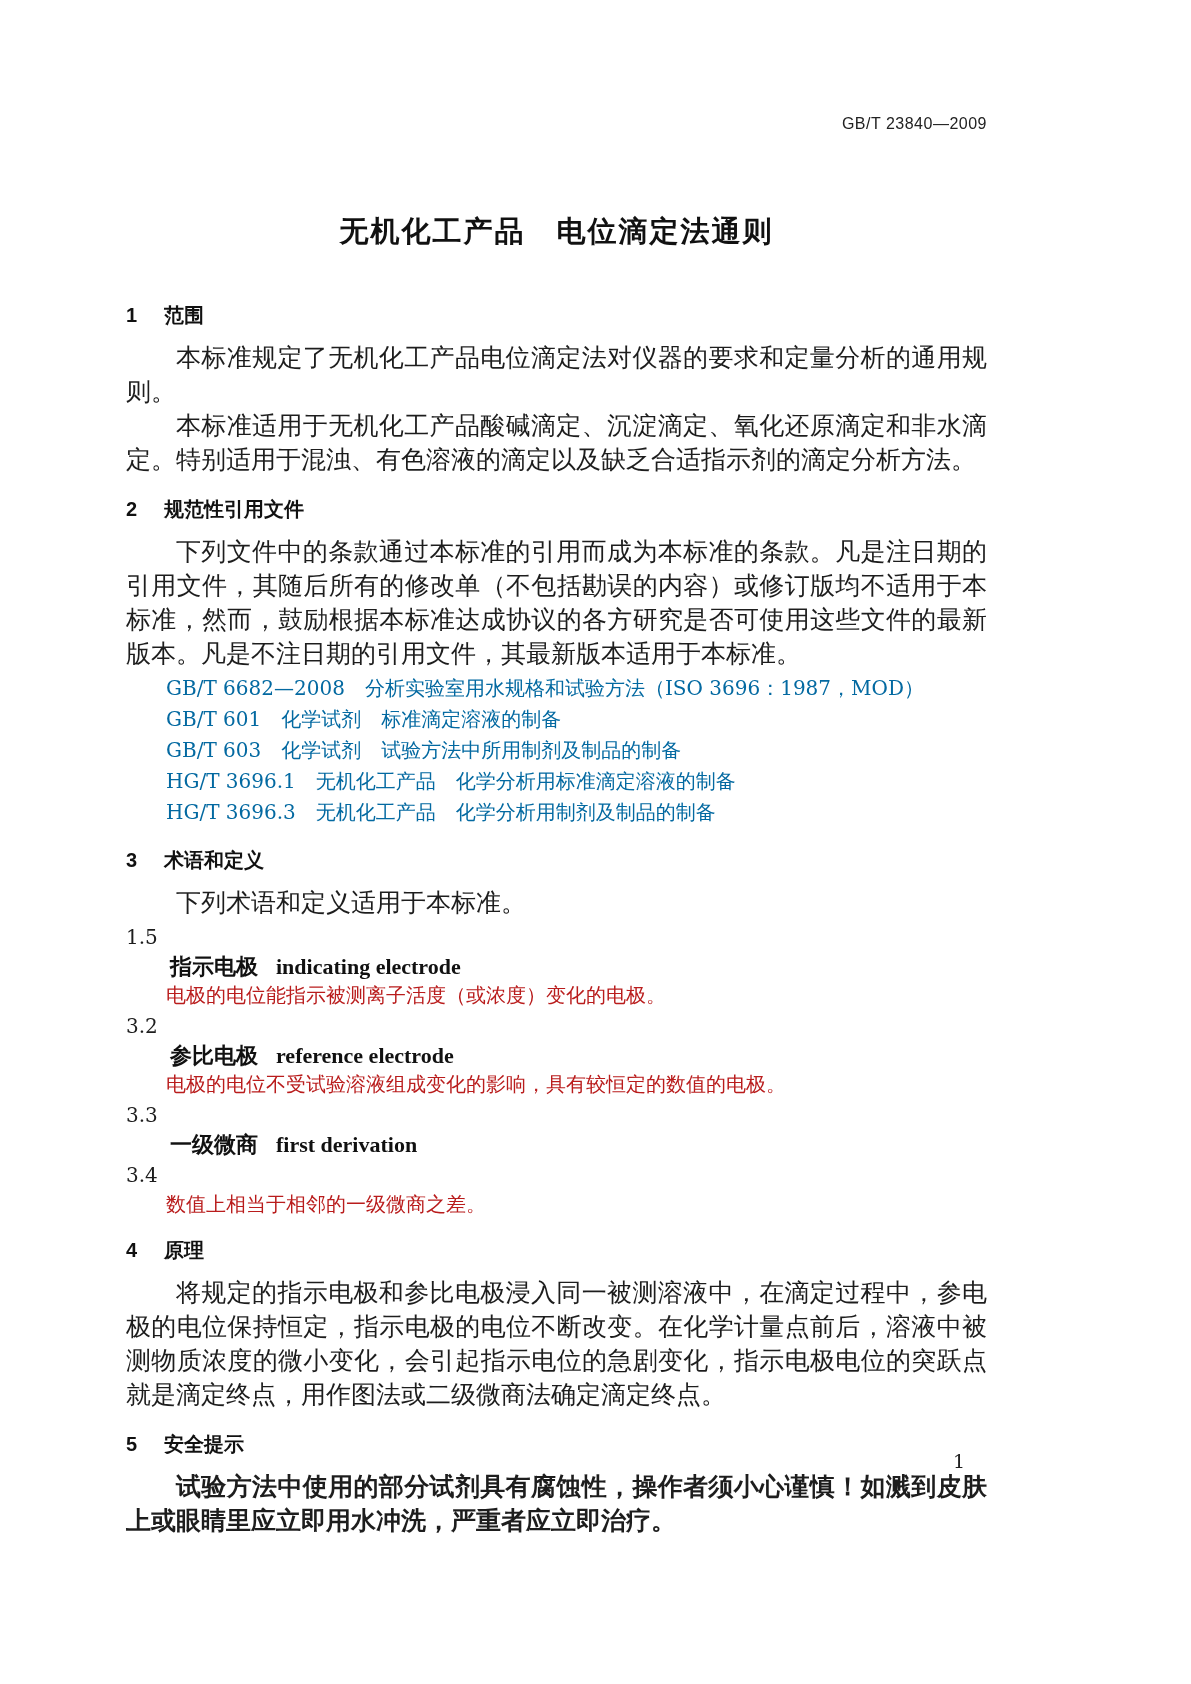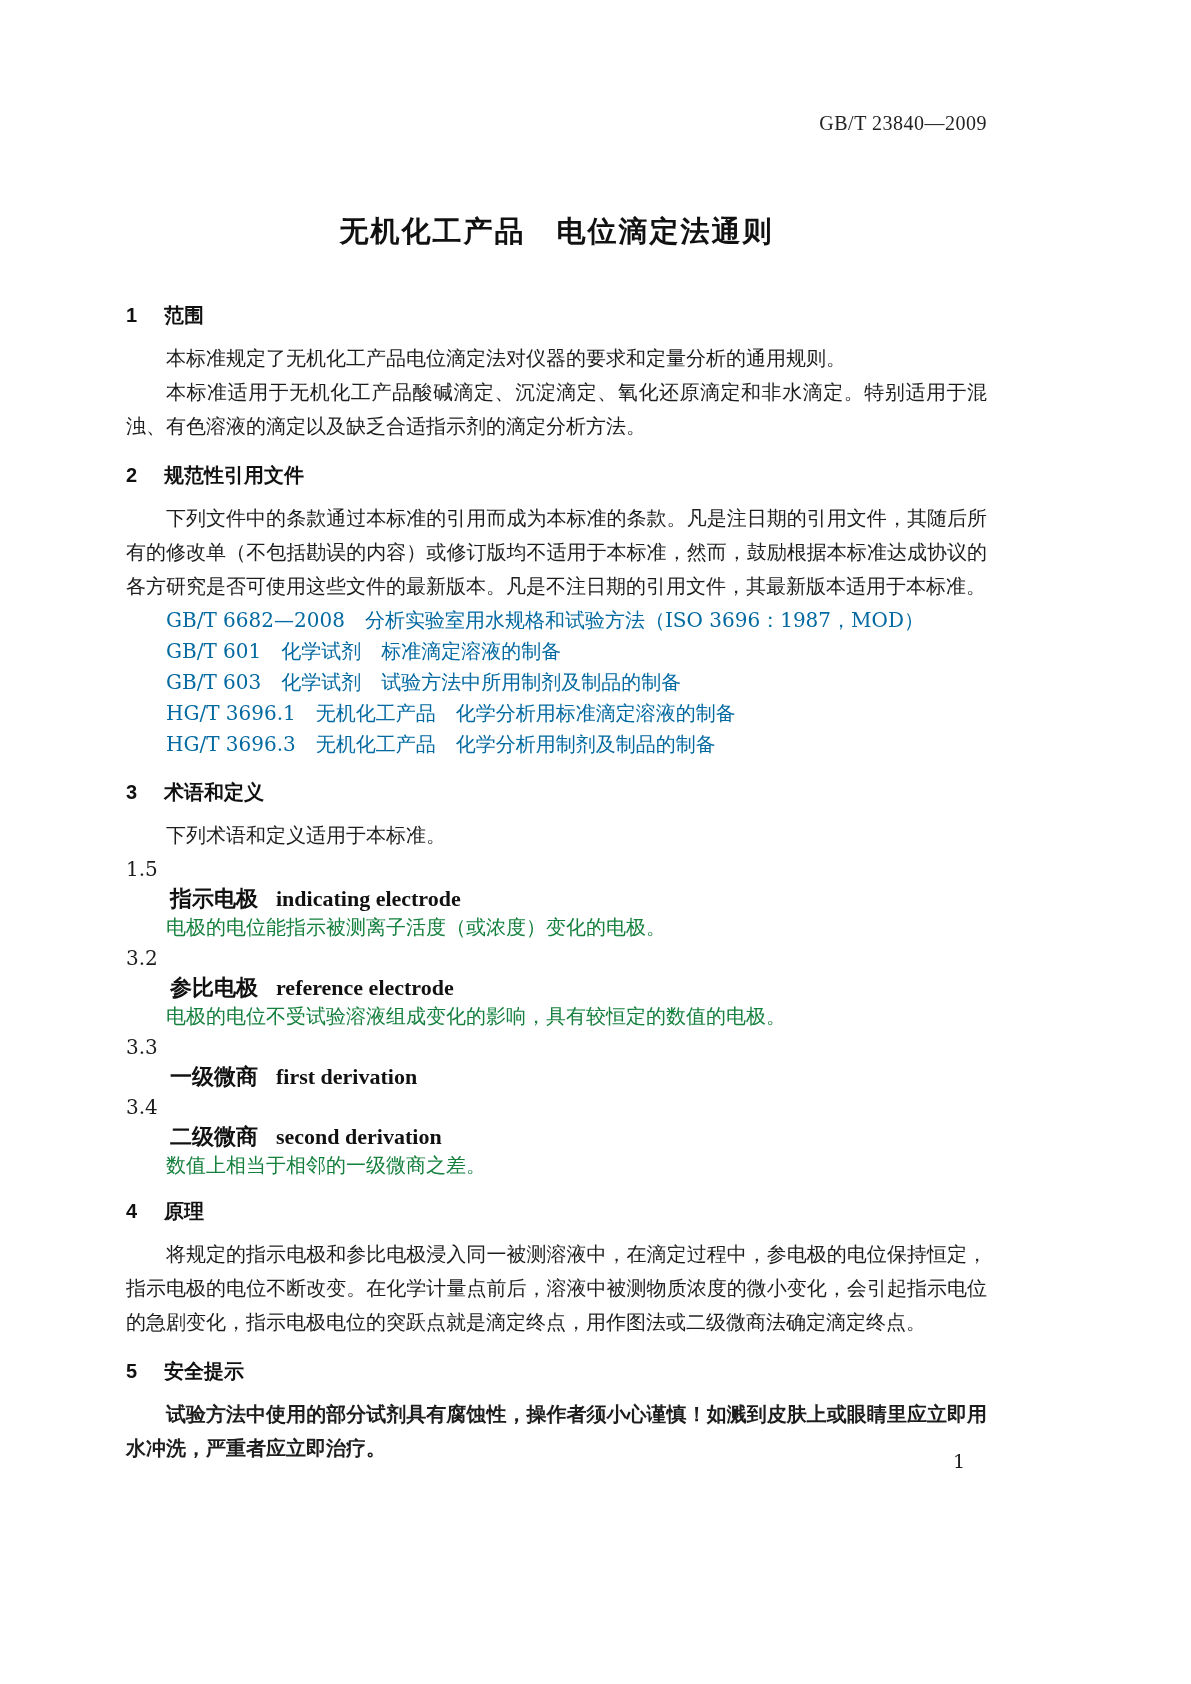--- a/index.html
+++ b/index.html
@@ -14,22 +14,22 @@
     margin: 0 auto;
     background: #ffffff;
     box-sizing: border-box;
     padding: 112px 204px 0 126px;
     font-family: "DejaVu Serif", "Liberation Serif", serif;
     color: #1d1d1d;
     overflow: hidden;
   }
   .doc-header {
     text-align: right;
-    font-family: Liberation Serif, serif;
-    font-size: 20px;
+    font-family: Liberation Sans, sans-serif;
+    font-size: 16px;
     line-height: 23px;
     color: #222222;
     letter-spacing: 0.5px;
   }
   .doc-title {
     margin: 76px 0 0 0;
     text-align: center;
     font-family: "Liberation Sans", "DejaVu Sans", sans-serif;
     font-size: 29px;
     line-height: 40px;
@@ -45,21 +45,21 @@
     font-weight: bold;
     color: #111111;
   }
   .sec--first .sec-heading { margin-top: 52px; }
   .sec-heading .sec-num {
     display: inline-block;
     min-width: 38px;
   }
   .para {
     margin: 0;
-    font-size: 20px;
+    font-size: 25px;
     line-height: 34px;
     text-indent: 2em;
     text-align: justify;
     color: #1d1d1d;
   }
   .ref-list {
     list-style: none;
     margin: 2px 0 0 0;
     padding: 0;
   }
@@ -88,21 +88,21 @@
   .term-name .term-en {
     margin-left: 18px;
     font-family: "Liberation Serif", "DejaVu Serif", serif;
   }
   .term-def {
     margin: 2px 0 0 0;
     font-size: 20px;
     line-height: 27px;
     text-indent: 2em;
     text-align: justify;
-    color: #15803d;
+    color: #b91c1c;
   }
   .sec--safety .para { font-weight: bold; }
   .page-number {
     position: absolute;
     top: 1450px;
     right: 226px;
     font-size: 19px;
     color: #1d1d1d;
   }
 </style>
@@ -161,23 +161,20 @@
 
     <div class="term-block">
       <div class="term-num">3.3</div>
       <div class="term-name">
         <span class="term-zh">一级微商</span><span class="term-en">first derivation</span>
       </div>
     </div>
 
     <div class="term-block">
       <div class="term-num">3.4</div>
-      <div class="term-name">
-        <span class="term-zh">二级微商</span><span class="term-en">second derivation</span>
-      </div>
       <p class="term-def">数值上相当于相邻的一级微商之差。</p>
     </div>
   </section>
 
   <section class="sec">
     <h2 class="sec-heading">
       <span class="sec-num">4</span><span class="sec-title">原理</span>
     </h2>
     <p class="para">将规定的指示电极和参比电极浸入同一被测溶液中，在滴定过程中，参电极的电位保持恒定，指示电极的电位不断改变。在化学计量点前后，溶液中被测物质浓度的微小变化，会引起指示电位的急剧变化，指示电极电位的突跃点就是滴定终点，用作图法或二级微商法确定滴定终点。</p>
   </section>

